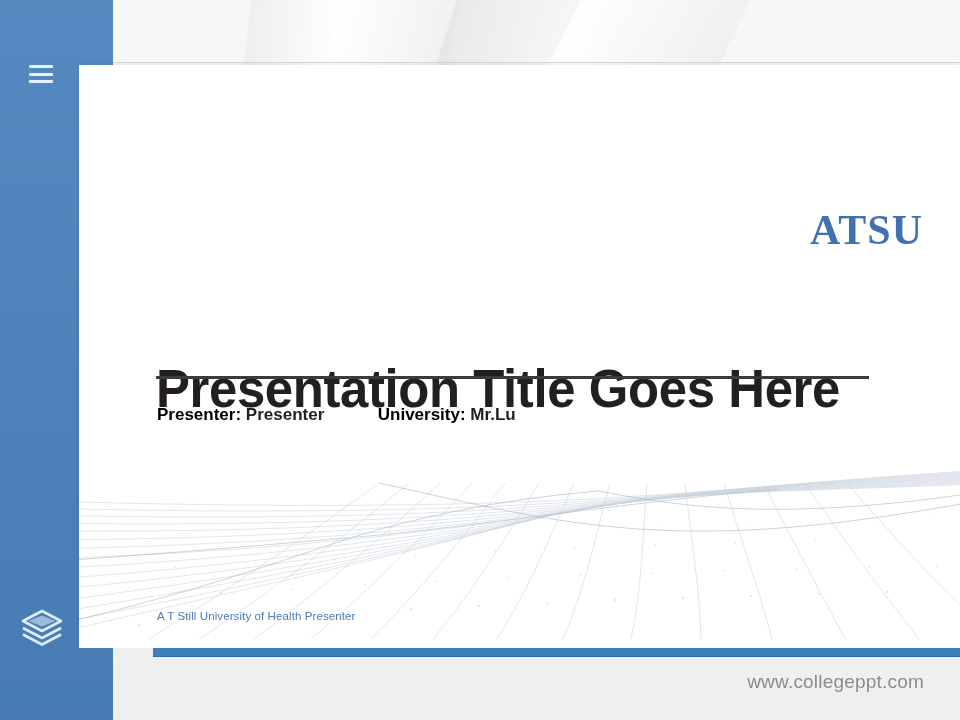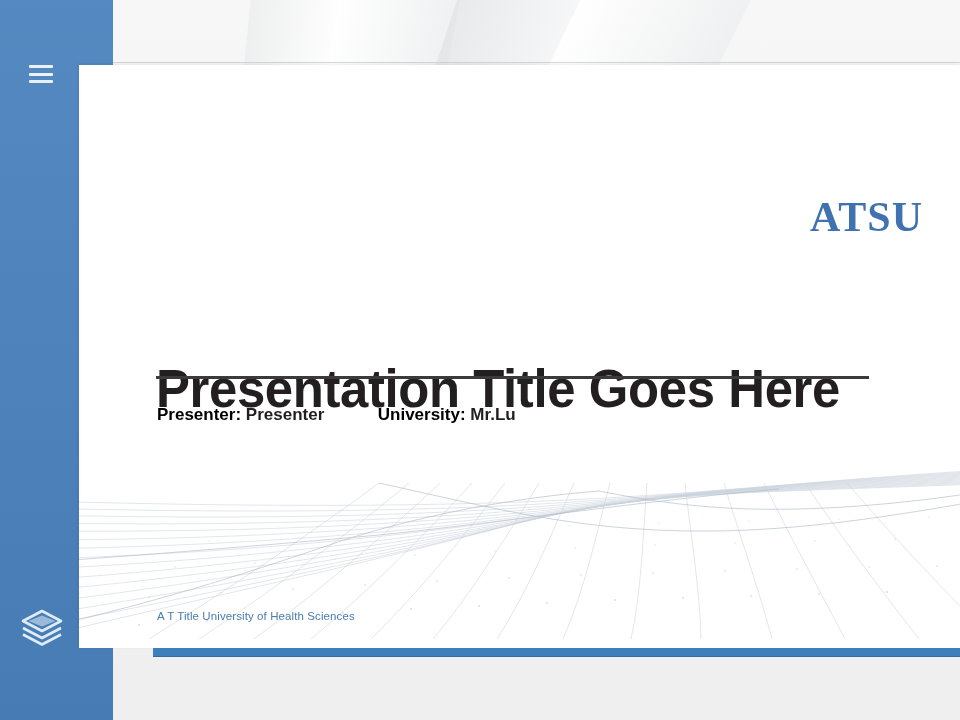--- a/index.html
+++ b/index.html
@@ -91,21 +91,21 @@
     position: absolute;
     left: 79px; top: 65px;
     width: 881px; height: 583px;
     background: #ffffff;
     overflow: hidden;
     box-shadow: -1px -1px 3px rgba(0,0,0,0.07);
   }
 
   .brand {
     position: absolute;
-    right: 37px; top: 131px;
+    right: 37px; top: 144px;
     font-family: "Liberation Serif", serif;
     font-size: 42px;
     font-weight: 700;
     letter-spacing: 1px;
     color: #3f72ae;
     line-height: 1;
   }
 
   .title {
     position: absolute;
@@ -317,19 +317,20 @@
         <circle cx="310" cy="84" r="0.6"></circle>
           <circle cx="400" cy="80" r="0.6"></circle>
         <circle cx="490" cy="77" r="0.6"></circle>
           <circle cx="580" cy="74" r="0.6"></circle>
         <circle cx="670" cy="72" r="0.6"></circle>
           <circle cx="760" cy="70" r="0.6"></circle>
         <circle cx="850" cy="68" r="0.6"></circle>
       </g>
     </svg>
 
-    <div class="credit">A T Title University of Health Sciences</div>
+    <div class="credit">A T Still University of Health Presenter</div>
   </div>
 
   <div class="slide-bar"></div>
 
+  <div class="footer-url">www.collegeppt.com</div>
 
 </div>
 
 </body></html>

